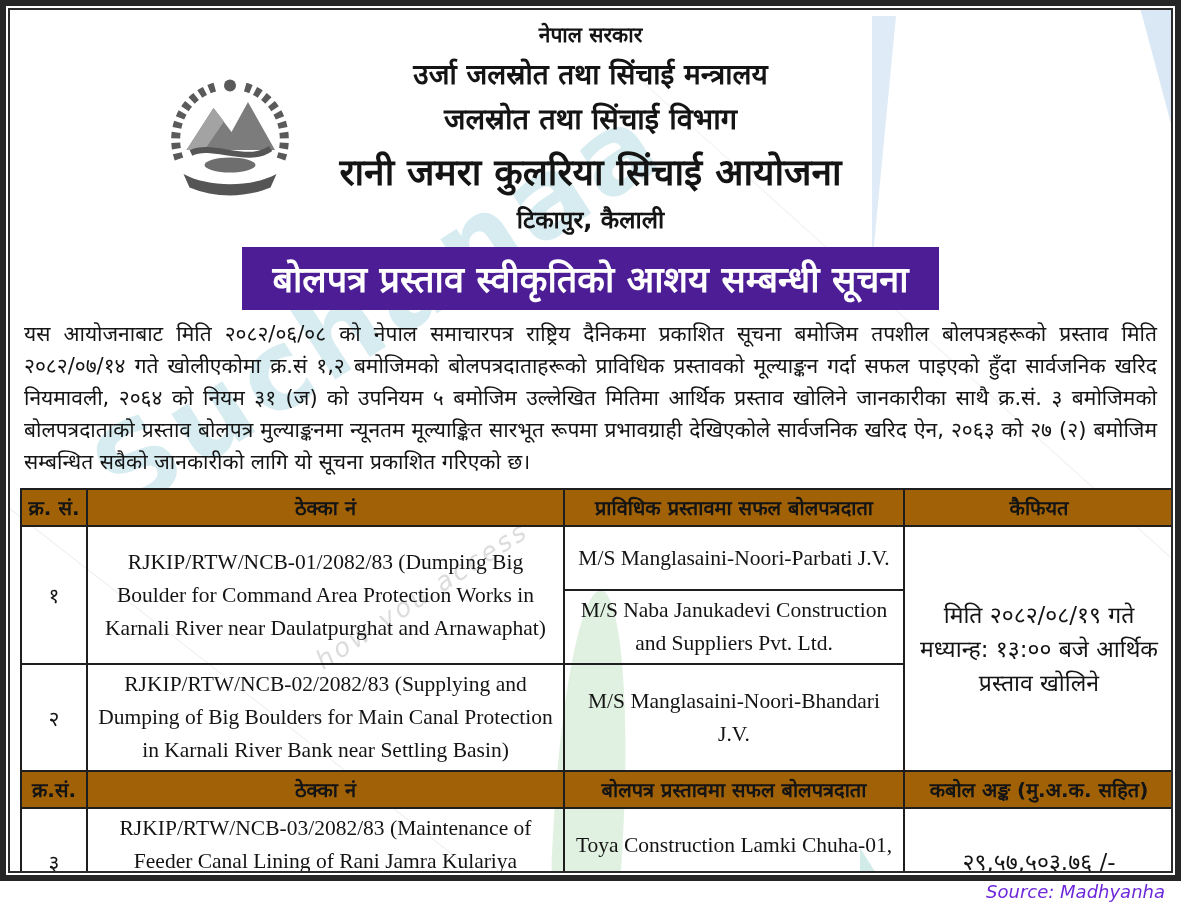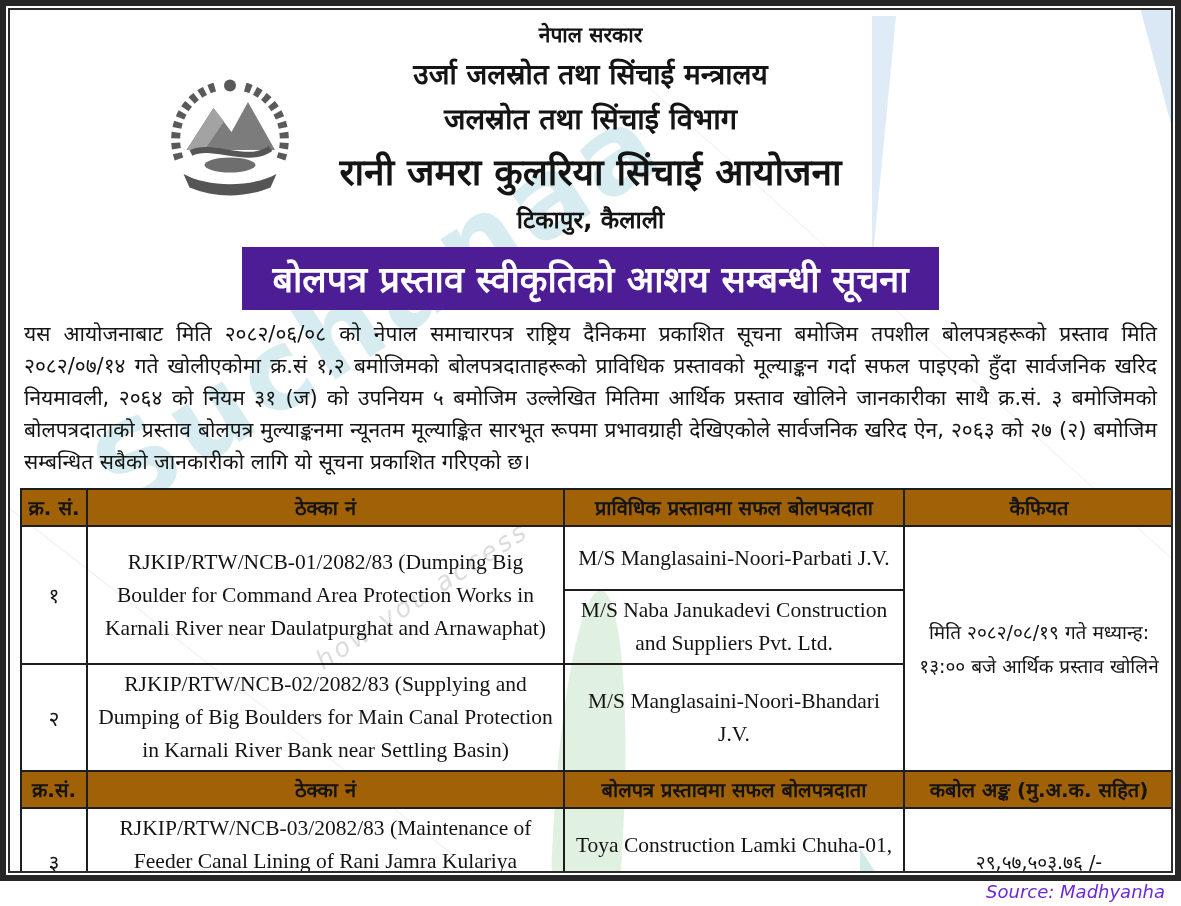--- a/index.html
+++ b/index.html
@@ -40,21 +40,21 @@
 
   
   table.notice { width:1153px; margin:10px auto 0 auto; border-collapse:collapse; table-layout:fixed; }
   table.notice td, table.notice th { border:2px solid #1e1e1e; padding:3px 6px; vertical-align:middle; text-align:center; }
   table.notice th { background:#a16207; font-size:20px; font-weight:bold; }
   .col-sn { width:66px; }
   .col-contract { width:477px; }
   .col-bidder { width:340px; }
   .col-remarks { width:270px; }
   .en { font-family:"Liberation Serif","DejaVu Serif",serif; font-size:21.5px; line-height:33px; }
-  .np-cell { font-size:19px; line-height:34px;margin-left:21px; }
+  .np-cell { font-size:23px; line-height:34px;margin-left:21px; }
   .sn-cell { font-size:21px; }
   tr.hrow { height:37px; }
   tr.r1a { height:64px; } tr.r1b { height:66px; } tr.r2 { height:100px; } tr.r3 { height:77px; }
 
   .source-note { position:absolute; right:16px; bottom:4px; font-style:italic; font-size:18px; color:#6d28d9; }
 </style>
 </head>
 <body>
 
 <div class="sheet">

